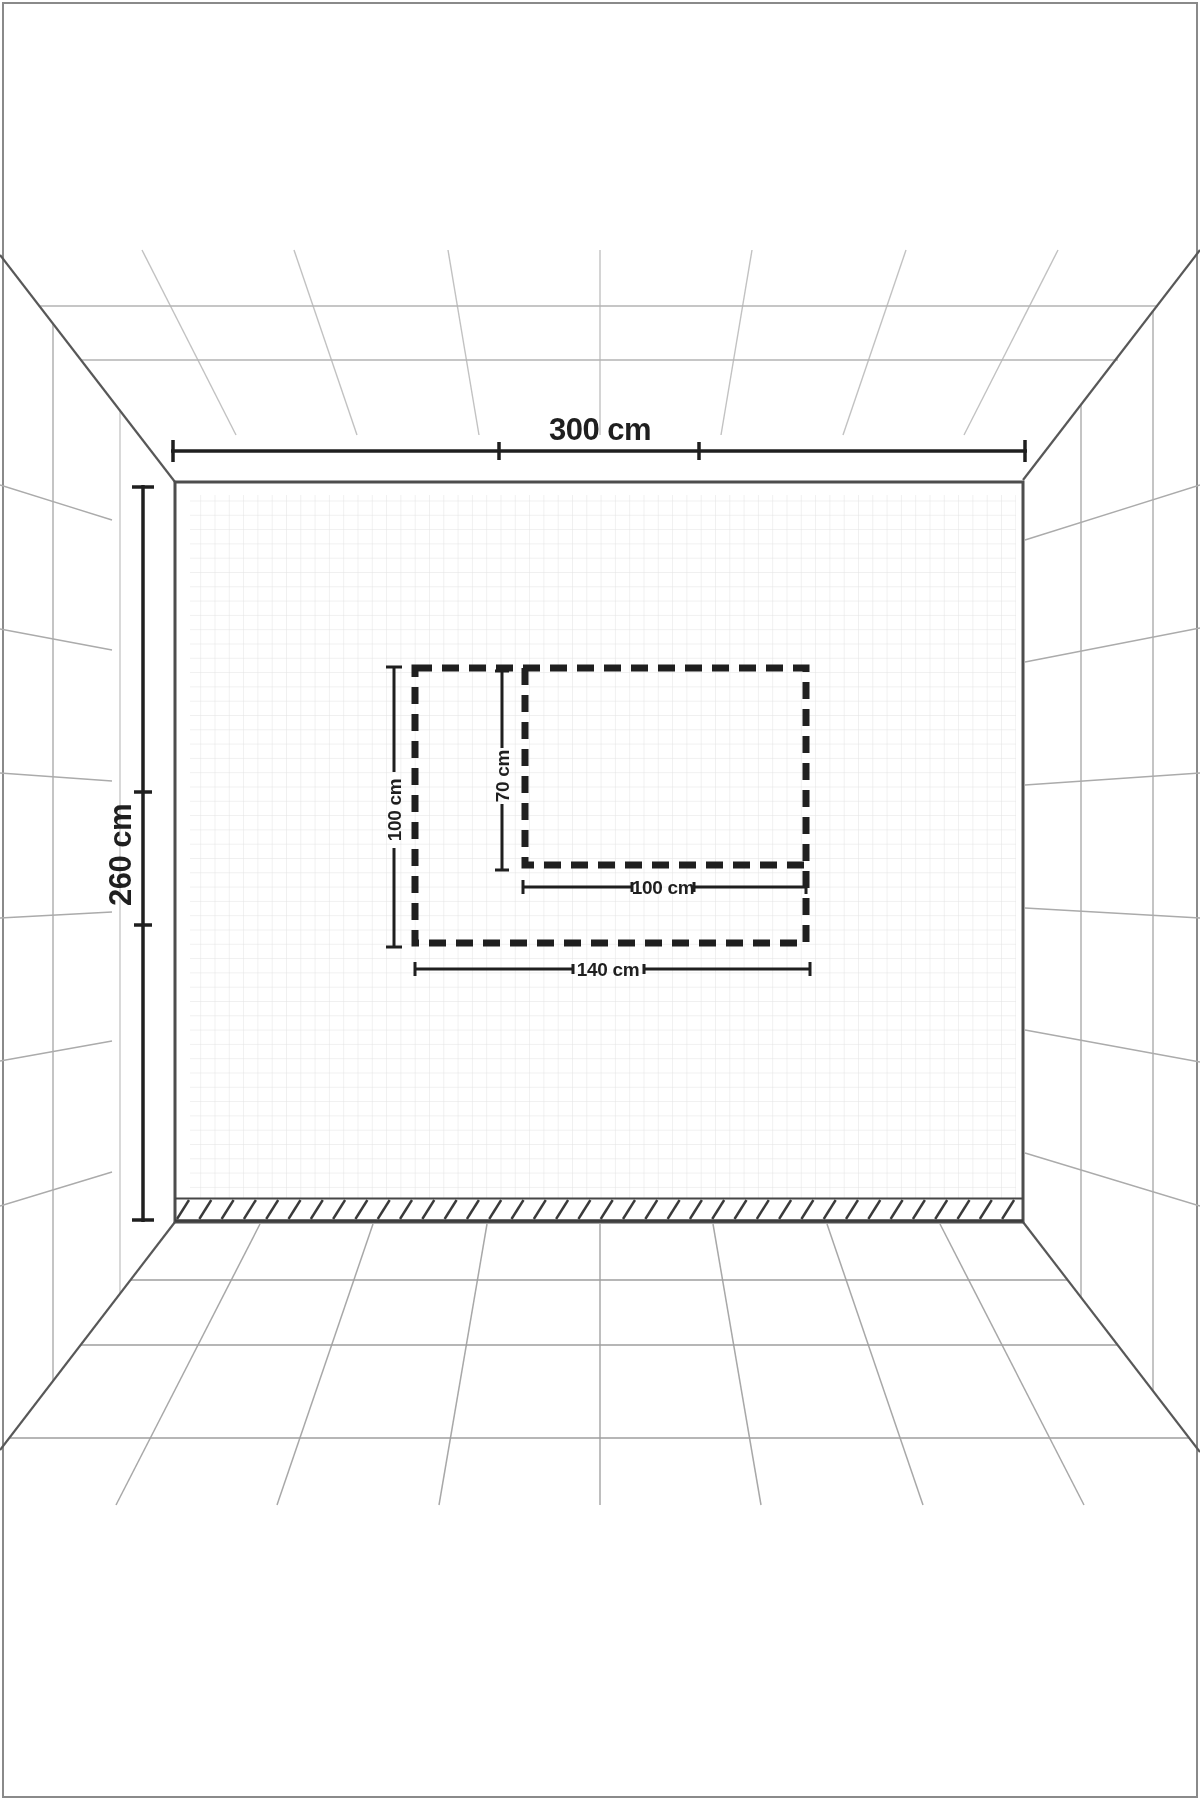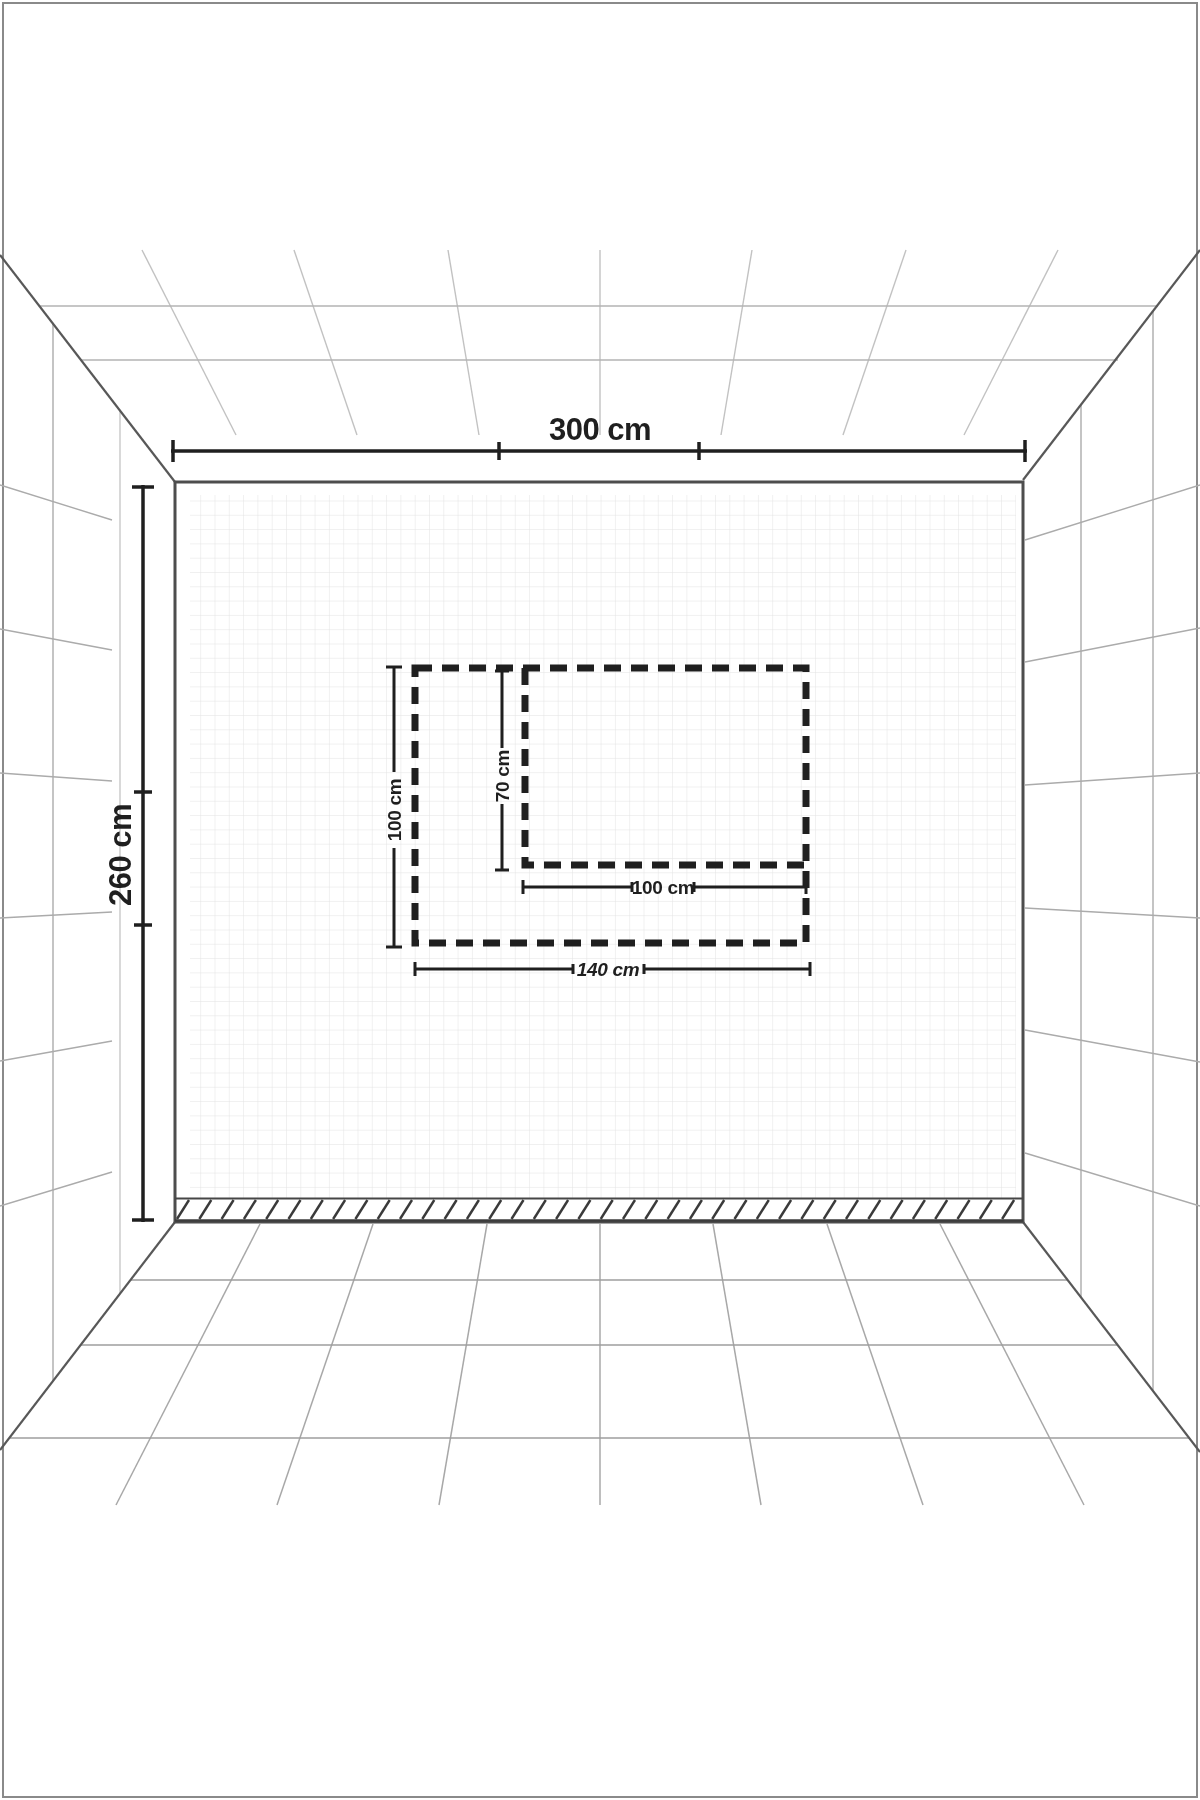--- a/index.html
+++ b/index.html
@@ -190,14 +190,14 @@
   <div class="dim-label big center" style="left:600px;top:429px;">300 cm</div>
 
   <div class="dim-label big center-rot" style="left:120px;top:855px;">260 cm</div>
 
   <div class="dim-label small center-rot" style="left:394px;top:810px;">100 cm</div>
 
   <div class="dim-label small center-rot" style="left:502px;top:776px;">70 cm</div>
 
   <div class="dim-label small center" style="left:663px;top:887px;">100 cm</div>
 
-  <div class="dim-label small center" style="left:608px;top:969px;font-style:italic;">140 cm</div>
+  <div class="dim-label small center" style="left:608px;top:969px;">140 cm</div>
 </div>
 
 </body></html>

